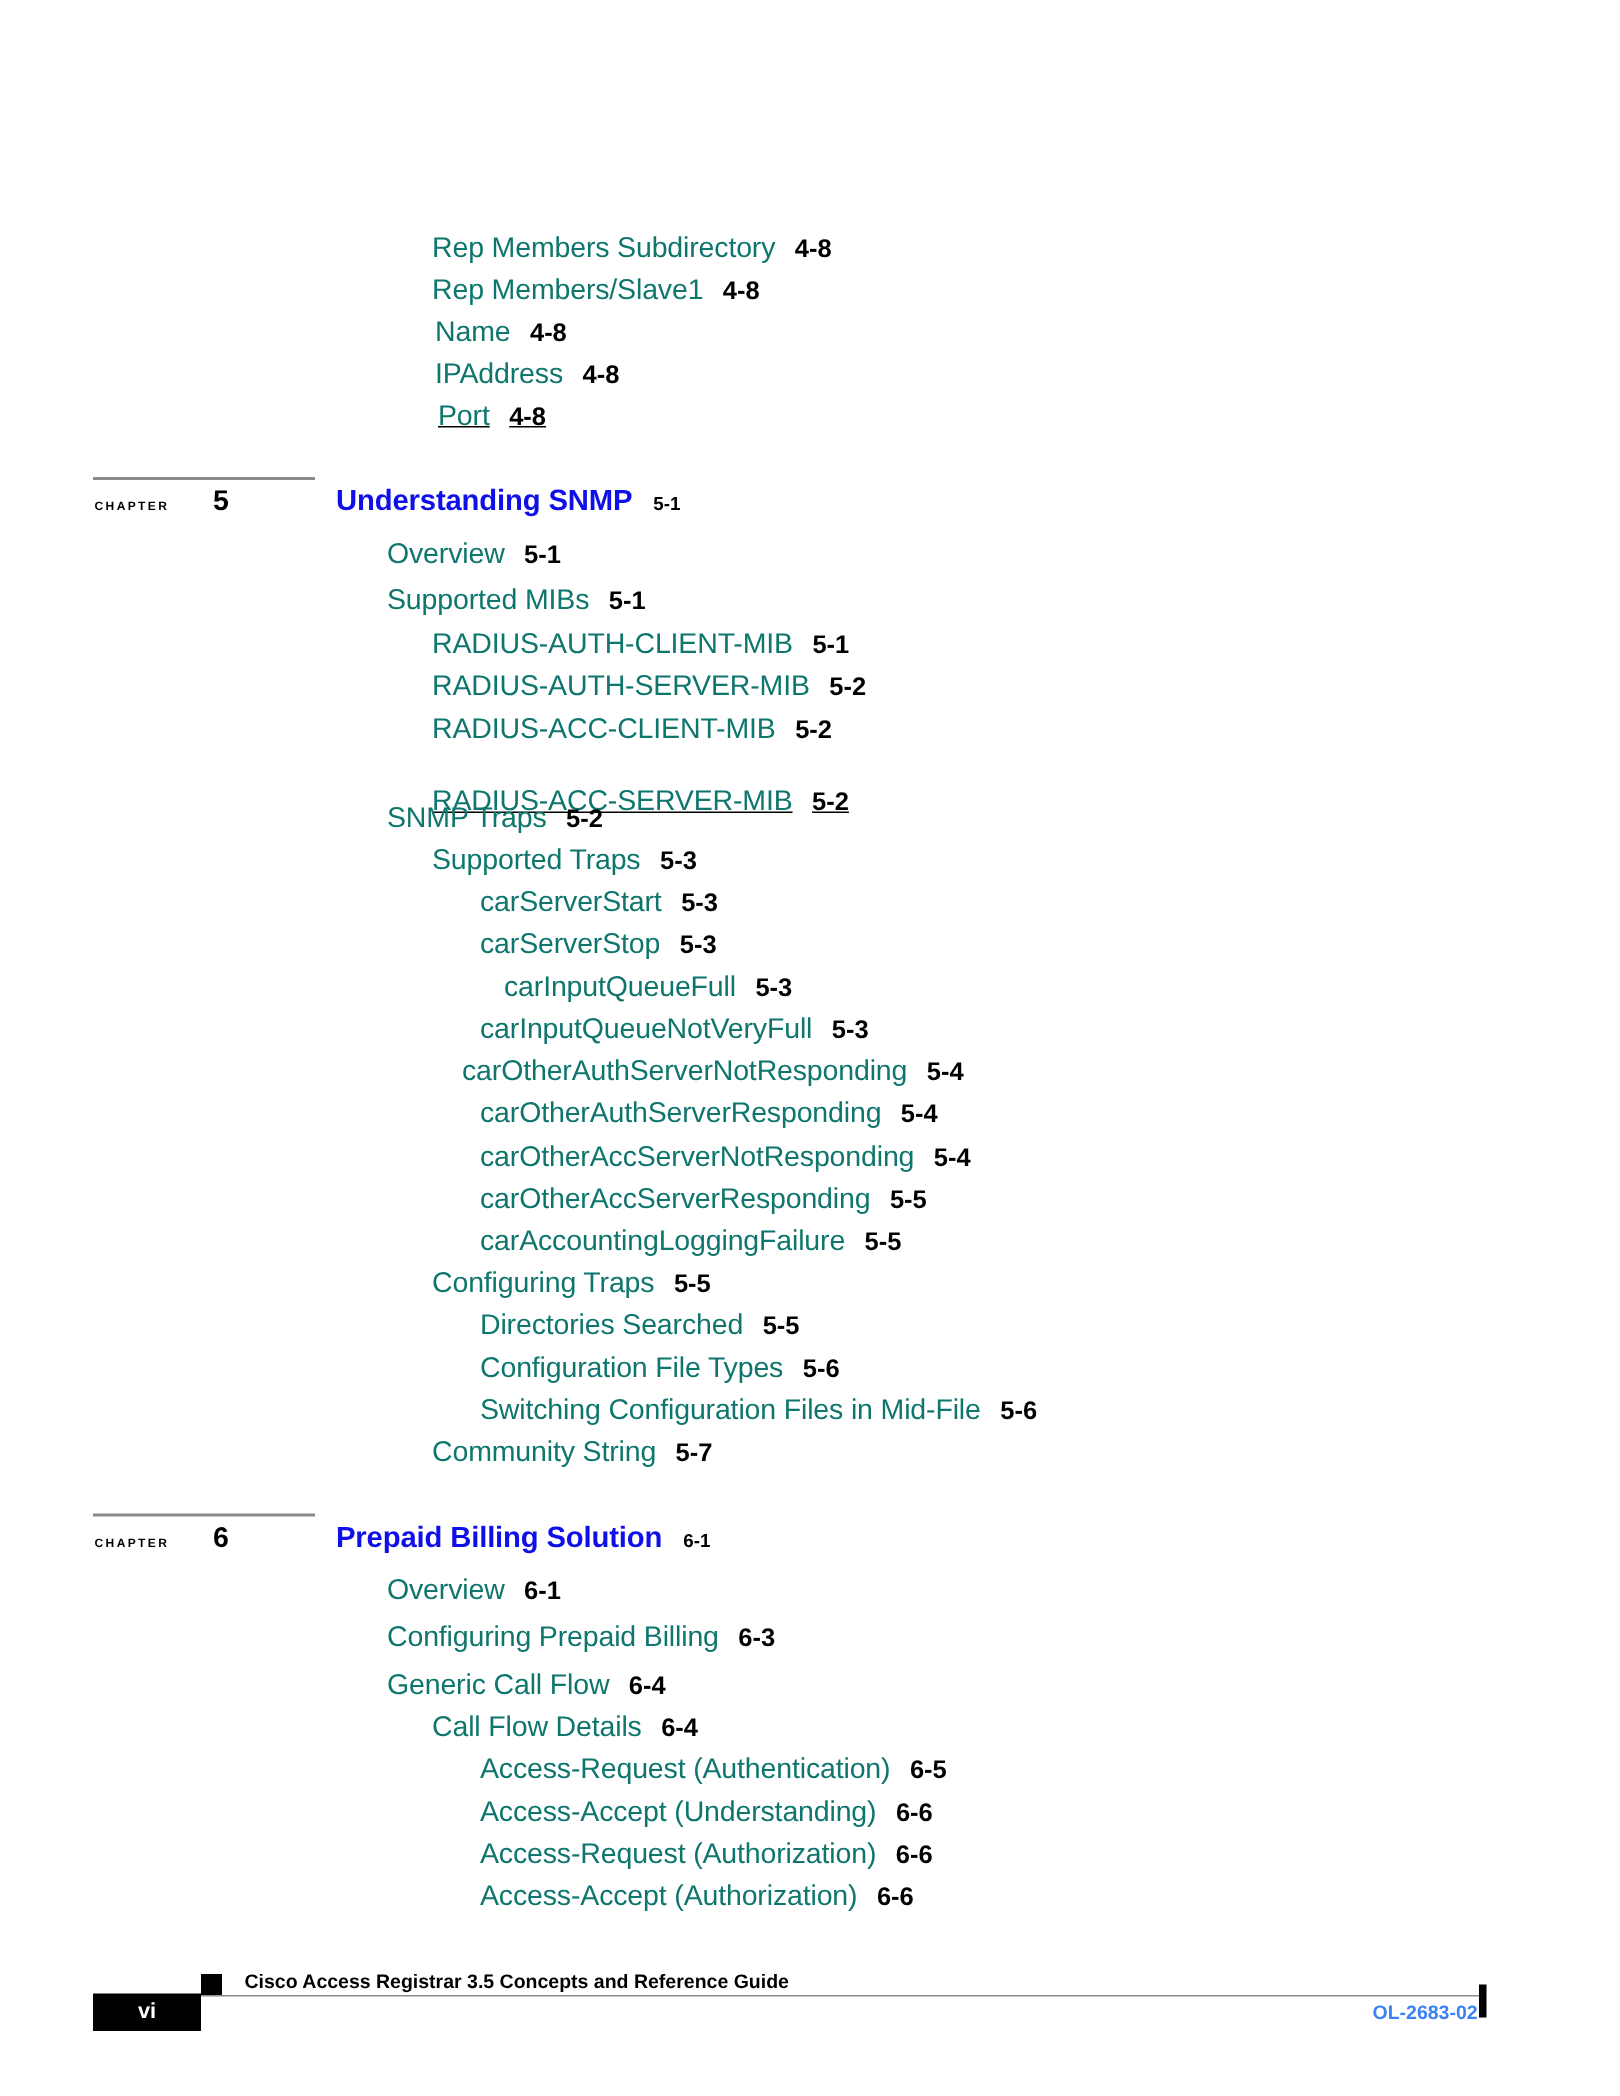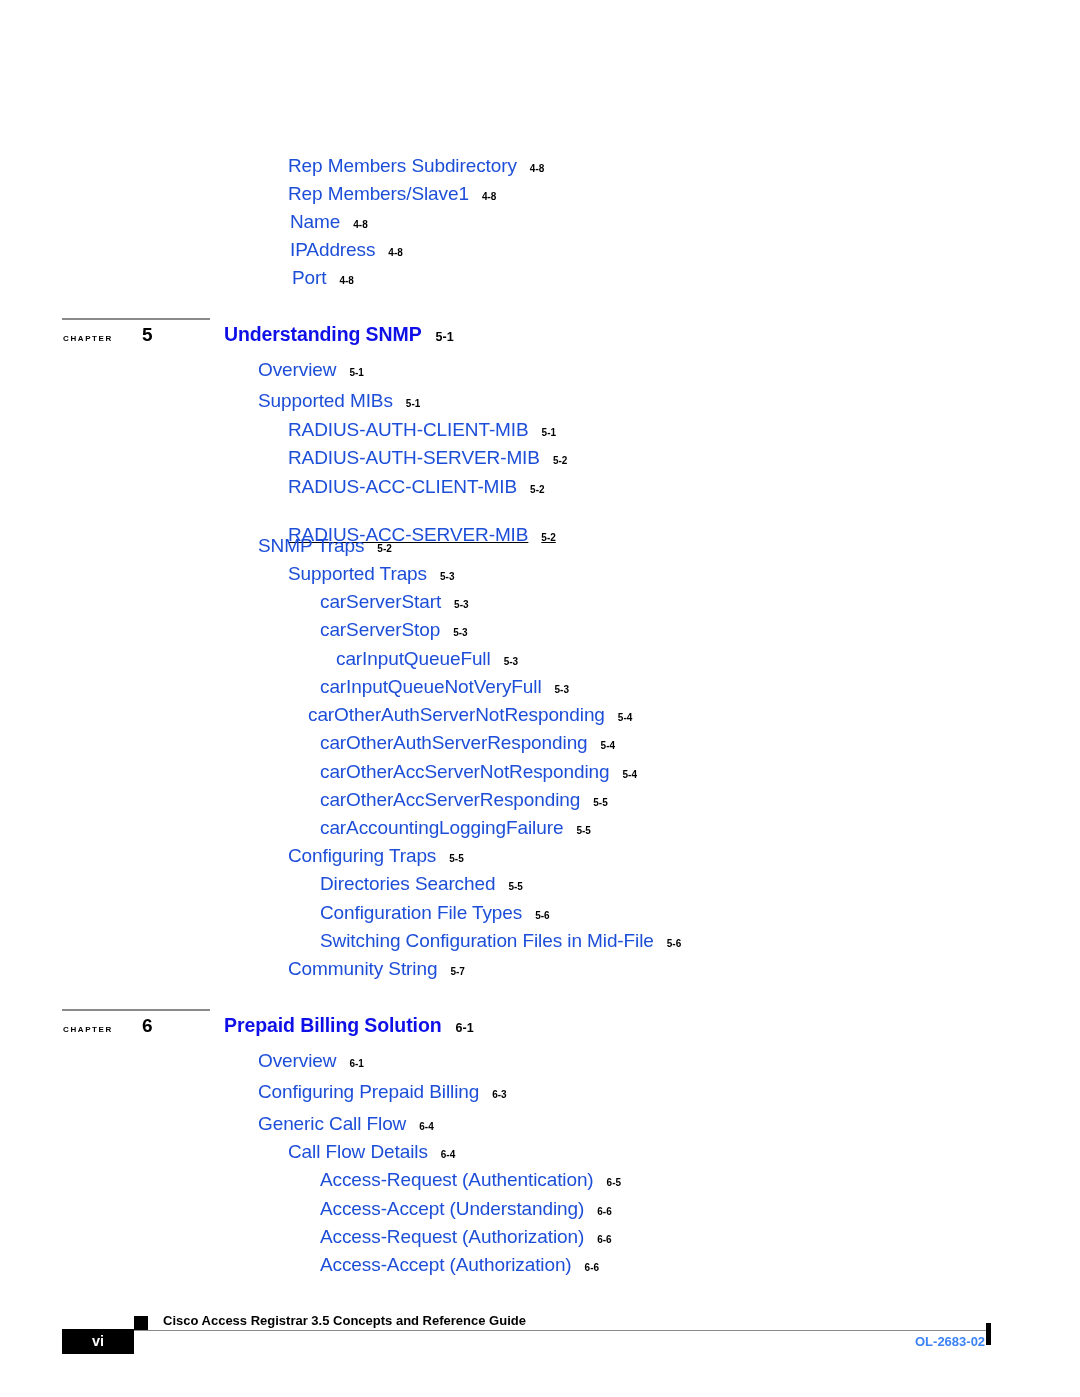--- a/index.html
+++ b/index.html
@@ -72,28 +72,28 @@
     top: 0;
     width: 1080px;
   }
 
   .entry {
     position: absolute;
     white-space: nowrap;
     line-height: 1;
   }
   .entry .label {
-    color: #1d4ed8;
+    color: #0f766e;
     font-size: 19px;
     font-weight: normal;
     letter-spacing: -0.1px;
   }
   .entry .pageno {
     color: #000000;
-    font-size: 10px;
+    font-size: 17px;
     font-weight: bold;
     letter-spacing: 0px;
     text-align: center;
   }
   .entry .gap { display: inline-block; width: 13px; }
   .chapter-rule {
     position: absolute;
     left: 62px;
     width: 148px;
     height: 2px;
@@ -200,21 +200,21 @@
 <body>
 
 <div class="page">
 
 
   <div class="toc" id="toc-root">
       <div class="entry" style="left: 288px; top: 156px;"><span class="label">Rep Members Subdirectory</span><span class="gap"></span><span class="pageno">4-8</span></div>
       <div class="entry" style="left: 288px; top: 184px;"><span class="label">Rep Members/Slave1</span><span class="gap"></span><span class="pageno">4-8</span></div>
       <div class="entry" style="left: 290px; top: 212px;"><span class="label">Name</span><span class="gap"></span><span class="pageno">4-8</span></div>
       <div class="entry" style="left: 290px; top: 240px;"><span class="label">IPAddress</span><span class="gap"></span><span class="pageno">4-8</span></div>
-      <div class="entry" style="left: 292px; top: 268px;"><span class="label">Port</span><span class="gap"></span><span class="pageno">4-8</span></div>
+      <div class="entry" style="left: 292px; top: 268px; text-decoration: underline;"><span class="label">Port</span><span class="gap"></span><span class="pageno">4-8</span></div>
       <div class="chapter-rule" style="top: 318px;"></div>
       <div class="chapter-word" style="top: 331px;">CHAPTER</div>
       <div class="chapter-num" style="left: 142px; top: 324px;">5</div>
       <div class="chapter-title" style="top: 325px;"><span class="label">Understanding SNMP</span><span class="gap"></span><span class="pageno">5-1</span></div>
       <div class="entry" style="left: 258px; top: 360px;"><span class="label">Overview</span><span class="gap"></span><span class="pageno">5-1</span></div>
       <div class="entry" style="left: 258px; top: 391px;"><span class="label">Supported MIBs</span><span class="gap"></span><span class="pageno">5-1</span></div>
       <div class="entry" style="left: 288px; top: 420px;"><span class="label">RADIUS-AUTH-CLIENT-MIB</span><span class="gap"></span><span class="pageno">5-1</span></div>
       <div class="entry" style="left: 288px; top: 448px;"><span class="label">RADIUS-AUTH-SERVER-MIB</span><span class="gap"></span><span class="pageno">5-2</span></div>
       <div class="entry" style="left: 288px; top: 477px;"><span class="label">RADIUS-ACC-CLIENT-MIB</span><span class="gap"></span><span class="pageno">5-2</span></div>
       <div class="entry" style="left: 288px; top: 525px; text-decoration: underline;"><span class="label">RADIUS-ACC-SERVER-MIB</span><span class="gap"></span><span class="pageno">5-2</span></div>

